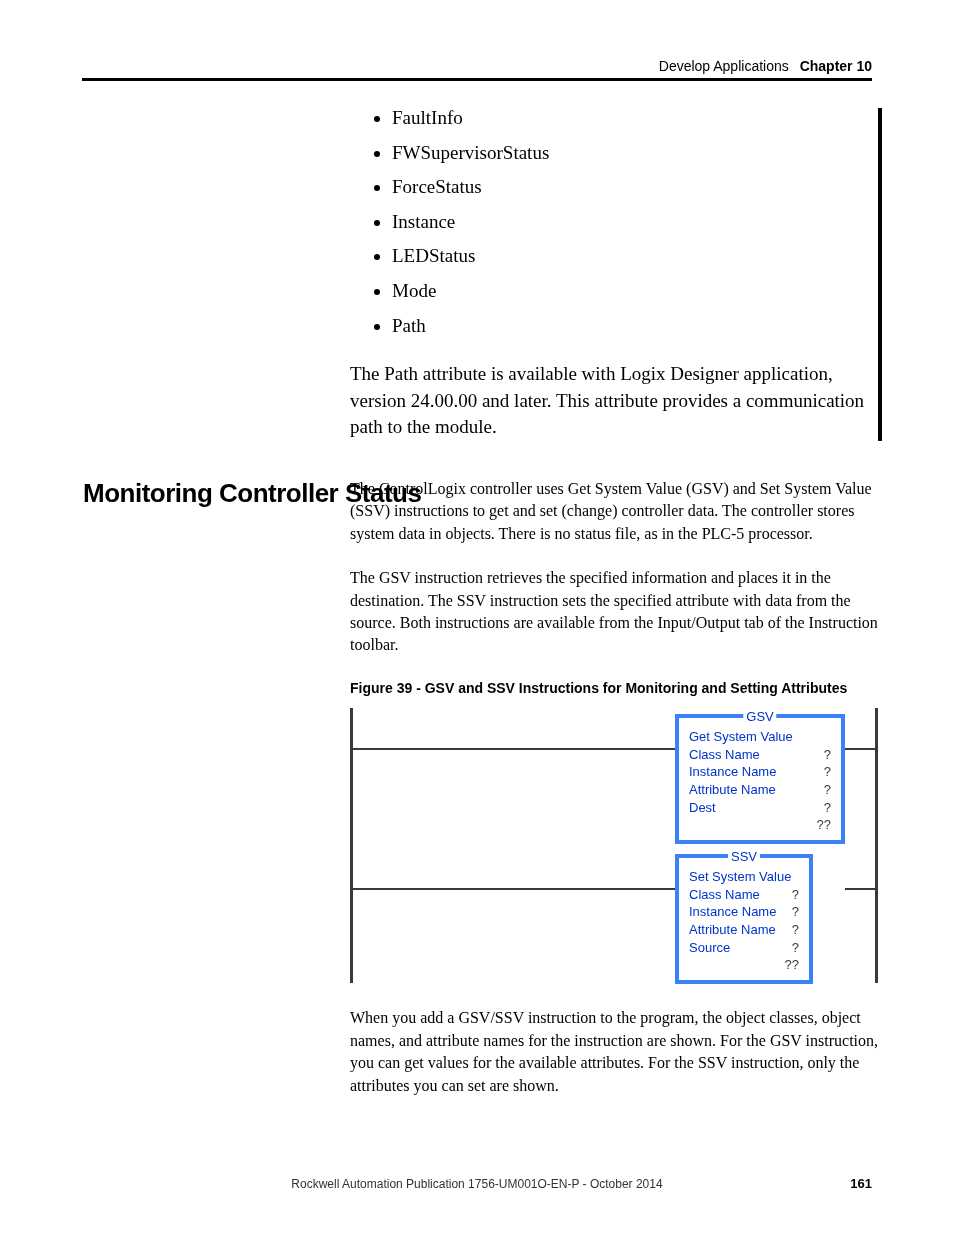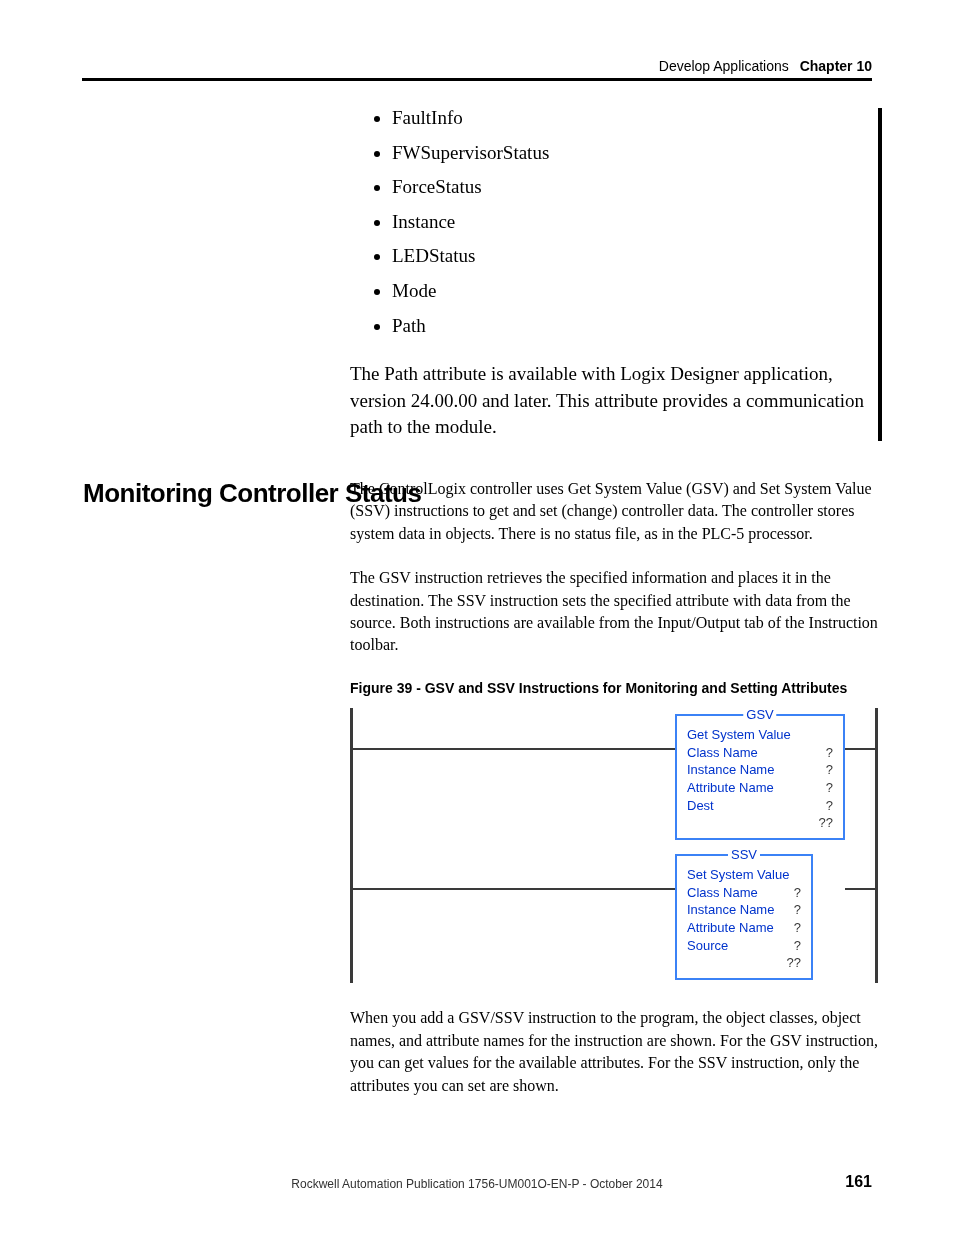--- a/index.html
+++ b/index.html
@@ -111,21 +111,21 @@
   .ladder .rail.right { right: 0; }
   .ladder .rung {
     position: absolute;
     left: 3px;
     right: 3px;
     height: 2px;
     background: #3a3a3a;
   }
   .ladder .block {
     position: absolute;
-    border: 2px solid #3b82f6;
+    border: 4px solid #3b82f6;
     background: #fff;
     font-family: Verdana, Arial, sans-serif;
     font-size: 13px;
     color: #0033cc;
     box-sizing: border-box;
   }
   .ladder .block .title {
     position: absolute;
     top: -10px;
     left: 50%;
@@ -154,21 +154,21 @@
     font-size: 12px;
     color: #333;
     text-align: center;
   }
   .footer .pnum {
     position: absolute;
     right: 0;
     bottom: 0;
     font-weight: bold;
     color: #000;
-    font-size: 16px;
+    font-size: 13px;
   }
 </style>
 </head>
 <body>
 
 <div class="page">
 
   <div class="header-area">
     <span class="chapter-title">Develop Applications</span>
     <span class="chapter-label">Chapter 10</span>

